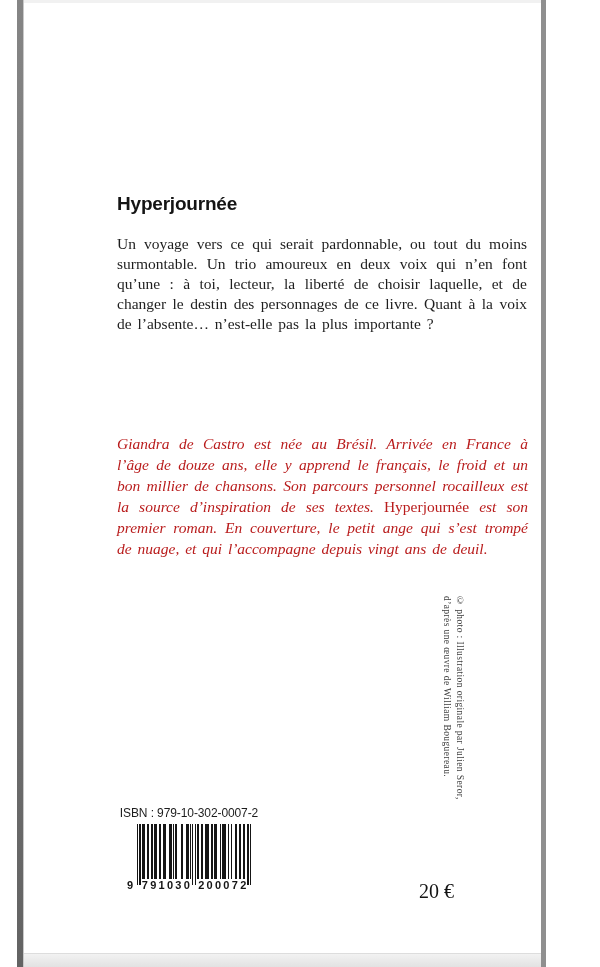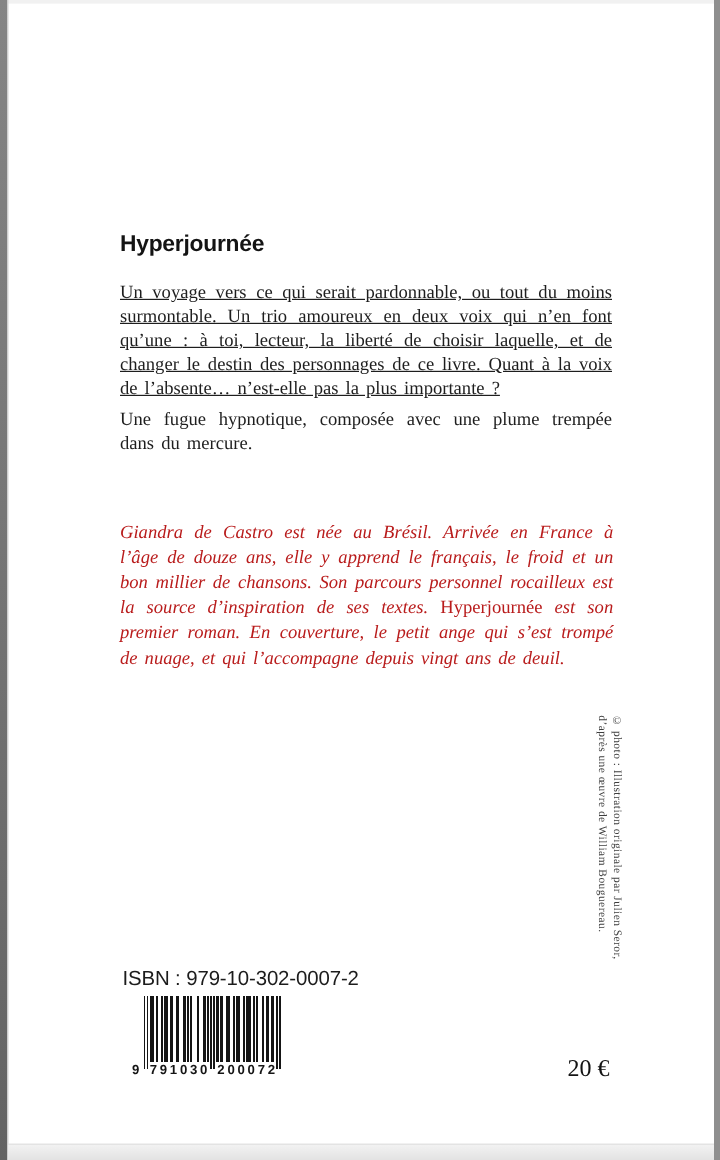--- a/index.html
+++ b/index.html
@@ -3,25 +3,26 @@
 <meta charset="utf-8">
 <style>
   html, body {
     margin: 0;
     padding: 0;
     background: #ffffff;
     font-family: "Liberation Serif", serif;
   }
   .page {
     position: relative;
-    width: 600px;
+    width: 529px;
     height: 967px;
     background: #ffffff;
     overflow: hidden;
     color: #1e1e1e;
+    margin-left: 17px;
   }
   .edge-left {
     position: absolute;
     left: 0; top: 0;
     width: 6px; height: 100%;
     background: linear-gradient(#858585, #636363);
     border-right: 1px solid #c9c9c9;
   }
   .edge-right {
     position: absolute;
@@ -56,21 +57,21 @@
     position: absolute;
     left: 100px;
     width: 410px;
     margin: 0;
     font-size: 15.5px;
     line-height: 20px;
     text-align: justify;
     word-spacing: 2px;
     color: #1e1e1e;
   }
-  .p1 { top: 234px; text-decoration: underline; }
+  .p1 { top: 234px; }
   .p2 { top: 340px; }
   .bio {
     position: absolute;
     left: 100px; top: 433px;
     width: 411px;
     margin: 0;
     font-size: 15.5px;
     font-style: italic;
     line-height: 21px;
     text-align: justify;
@@ -91,21 +92,21 @@
     white-space: nowrap;
   }
   .isbn-block {
     position: absolute;
     left: 102px; top: 806px;
     width: 140px;
     text-align: center;
   }
   .isbn-label {
     font-family: "Liberation Sans", sans-serif;
-    font-size: 17px;
+    font-size: 12px;
     letter-spacing: -0.1px;
     color: #1c1c1c;
     white-space: nowrap;
   }
   .barcode { margin-top: 4px; }
   .barcode svg { shape-rendering: crispEdges; }
   .price {
     position: absolute;
     top: 880px; right: 92px;
     font-family: Liberation Serif, serif;
@@ -120,21 +121,20 @@
 <div class="page">
 
   <div class="edge-top"></div>
   <div class="edge-left"></div>
   <div class="edge-right"></div>
   <div class="edge-bottom"></div>
 
   <h1 class="title">Hyperjournée</h1>
 
   <p class="synopsis p1">Un voyage vers ce qui serait pardonnable, ou tout du moins surmontable. Un trio amoureux en deux voix qui n’en font qu’une&nbsp;: à toi, lecteur, la liberté de choisir laquelle, et de changer le destin des personnages de ce livre. Quant à la voix de l’absente… n’est-elle pas la plus importante&nbsp;?</p>
-  <p class="synopsis p2">Une fugue hypnotique, composée avec une plume trempée dans du mercure.</p>
 
   <p class="bio"><span>Giandra de Castro est née au Brésil. Arrivée en France à l’âge de douze ans, elle y apprend le français, le froid et un bon millier de chansons. Son parcours personnel rocailleux est la source d’inspiration de ses textes. </span><span class="roman">Hyperjournée</span><span> est son premier roman. En couverture, le petit ange qui s’est trompé de nuage, et qui l’accompagne depuis vingt ans de deuil.</span></p>
 
   <div class="credit">
     <div>© photo&nbsp;: Illustration originale par Julien Seror,</div>
     <div>d’après une œuvre de William Bouguereau.</div>
   </div>
 
   <div class="isbn-block">
     <div class="isbn-label">ISBN&nbsp;: 979-10-302-0007-2</div>

